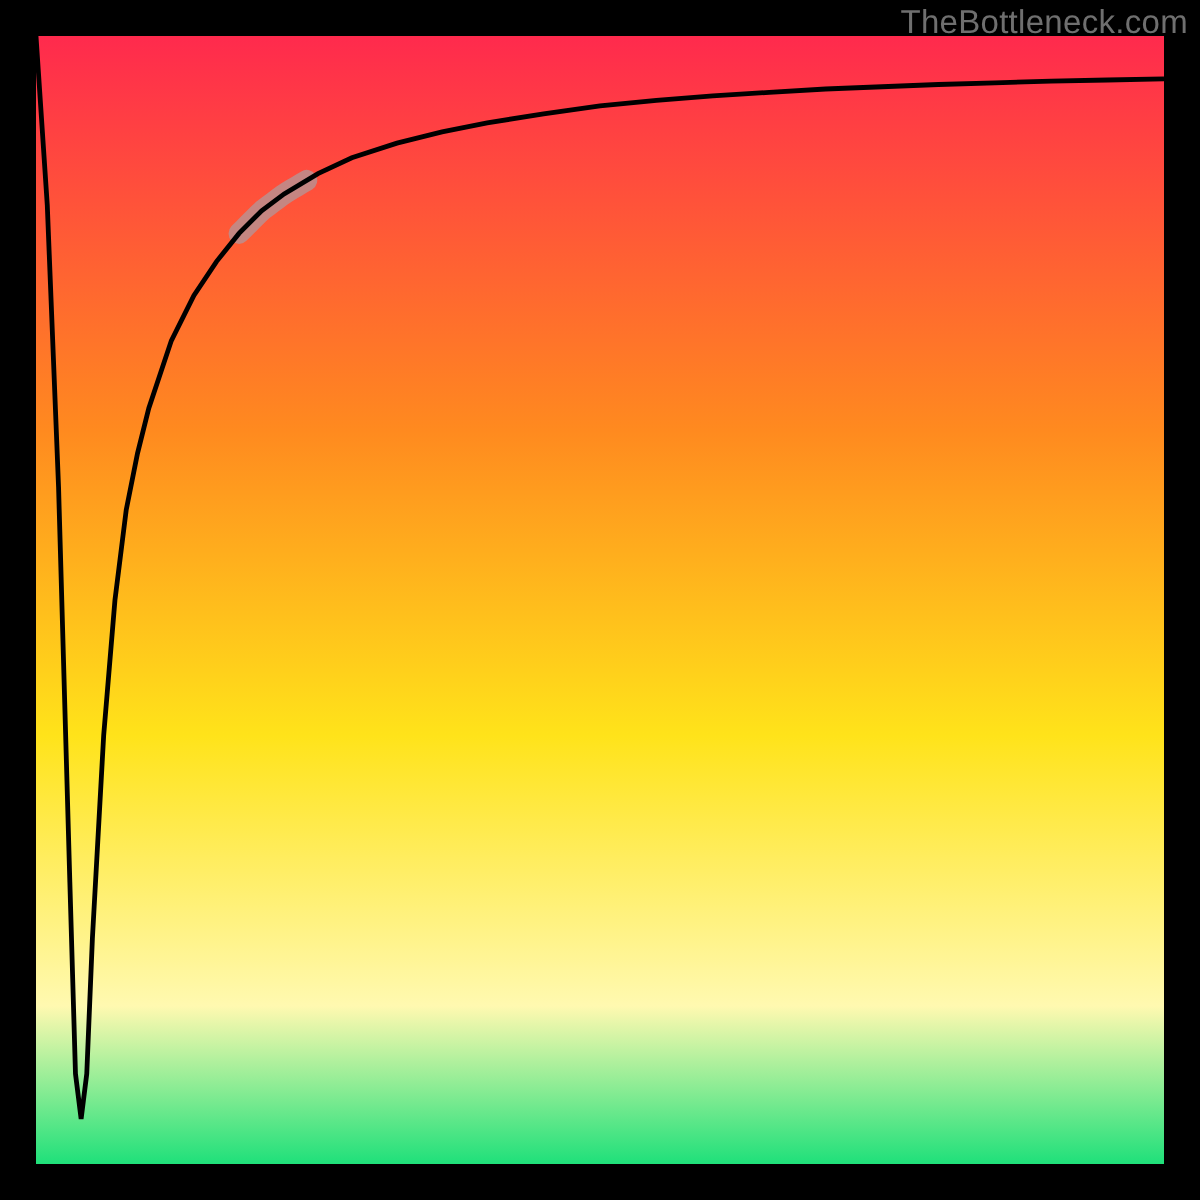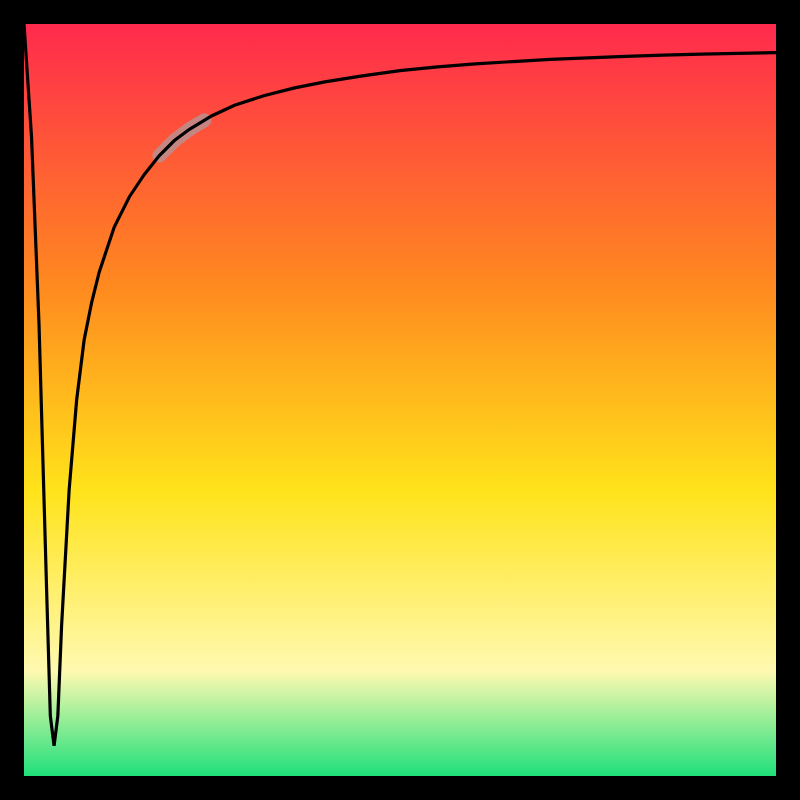--- a/index.html
+++ b/index.html
@@ -32,20 +32,21 @@
     top: 24px;
     width: 752px;
     height: 752px;
   }
   svg { display: block; }
 </style>
 </head>
 <body>
 
 <div class="frame">
+  <div class="watermark">TheBottleneck.com</div>
 
   <div class="plot">
     <svg id="chart-svg" viewBox="0 0 752 752" width="752" height="752">
       <defs>
         <linearGradient id="bg-grad" x1="0" y1="0" x2="0" y2="1">
           <stop id="g0" offset="0%" stop-color="#ff2a4d"></stop>
           <stop id="g1" offset="35%" stop-color="#ff8a1f"></stop>
           <stop id="g2" offset="62%" stop-color="#ffe31a"></stop>
           <stop id="g3" offset="86%" stop-color="#fff9b0"></stop>
           <stop id="g4" offset="100%" stop-color="#1fe07a"></stop>

